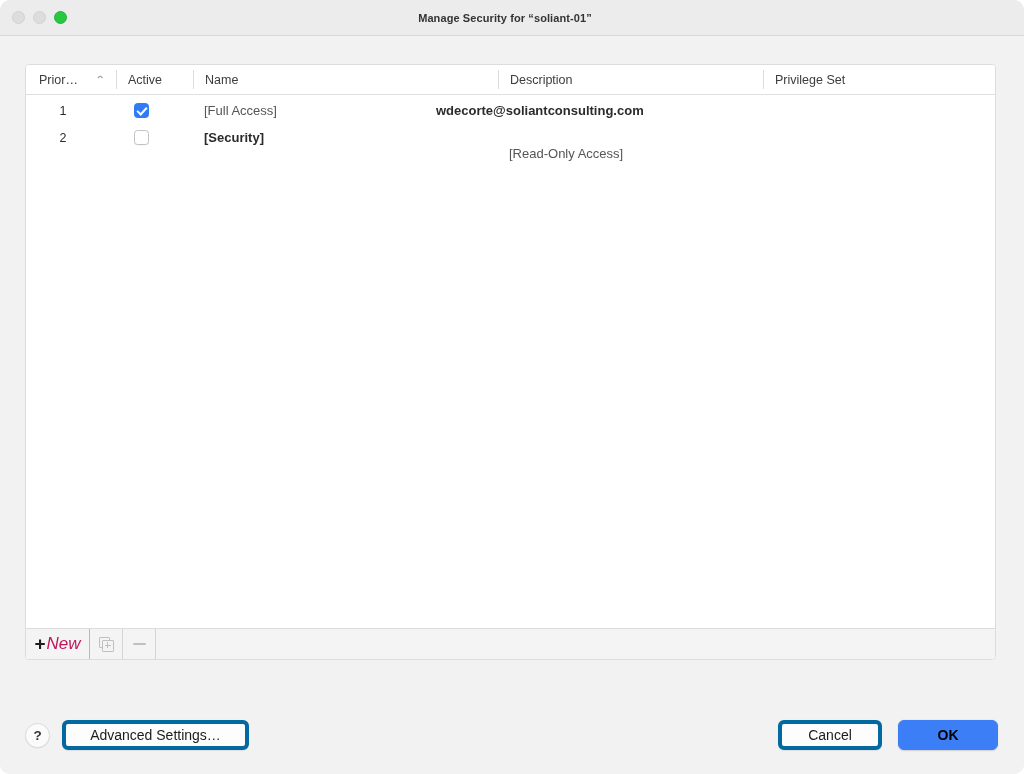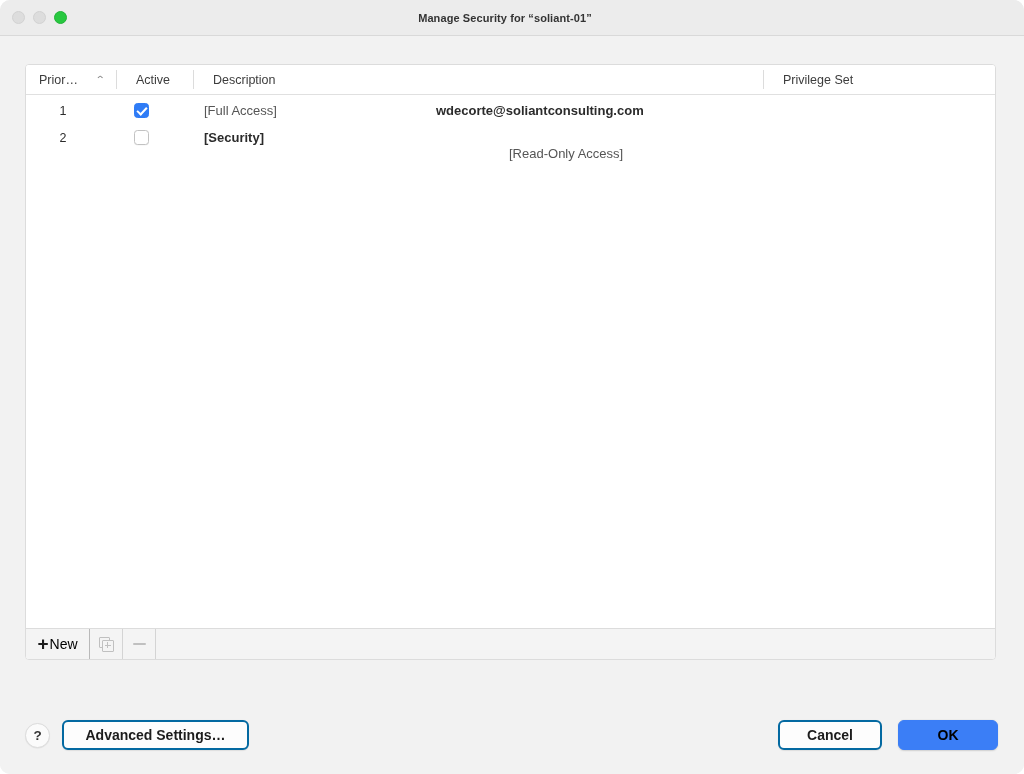--- a/index.html
+++ b/index.html
@@ -89,21 +89,21 @@
     background: #ffffff;
     border-bottom: 1px solid #e0e0e0;
     align-items: stretch;
   }
   .th {
     position: relative;
     display: flex;
     align-items: center;
     font-size: 12.5px;
     color: #3c3c3c;
-    padding-left: 20px;
+    padding-left: 12px;
     overflow: hidden;
     white-space: nowrap;
   }
   .th + .th::before {
     content: "";
     position: absolute;
     left: 0; top: 5px; bottom: 5px;
     width: 1px;
     background: #dcdcdc;
   }
@@ -206,23 +206,24 @@
     box-shadow: inset 0 0 0 1px rgba(0,0,0,0);
   }
   .tbar-btn.new .plus {
     font-size: 19px;
     font-weight: bold;
     color: #1d1d1d;
     line-height: 1;
     margin-top: -1px;
   }
   .tbar-btn.new .lbl {
-    font-size: 14px;
-    color: #000000;
+    font-size: 17px;
+    color: #be185d;
     font-weight: 500;
+    font-style: italic;
   }
   .tbar-btn.dup { width: 33px; }
   .tbar-btn.del { width: 33px; }
 
   .dup-icon {
     position: relative;
     width: 15px; height: 15px;
     display: block;
   }
   .dup-icon .back {
@@ -282,30 +283,29 @@
     color: #333333;
     cursor: default;
   }
 
   .btn {
     height: 30px;
     border-radius: 6px;
     font-size: 14px;
     color: #1c1c1c;
     background: #fdfdfd;
-    border: 2px solid #0369a1;
+    border: 4px solid #0369a1;
     box-shadow: 0 0.5px 1px rgba(0,0,0,0.08);
     display: flex;
     align-items: center;
     justify-content: center;
     padding: 0 16px;
     cursor: default;
     white-space: nowrap;
     font-family: "Liberation Sans", sans-serif;
-    font-weight: bold;
   }
   .btn.adv     { width: 187px; }
   .btn.cancel  { width: 104px; }
   .btn.ok {
     width: 100px;
     background: #3b7ef6;
     border: 1px solid #3b7ef6;
     color: #000000;
     font-weight: bold;
     box-shadow: 0 0.5px 1.5px rgba(0,0,0,0.14);
@@ -328,20 +328,23 @@
   <div class="body">
     <div class="table-wrap">
 
       <div class="thead">
         <div class="th c-prio">
           <span>Prior…</span>
           <span class="sort-caret">⌃</span>
         </div>
         <div class="th c-active">
           <span>Active</span>
+        </div>
+        <div class="th c-name">
+          <span>Name</span>
         </div>
         <div class="th c-desc">
           <span>Description</span>
         </div>
         <div class="th c-priv">
           <span>Privilege Set</span>
         </div>
       </div>
 
       <div class="tbody">

